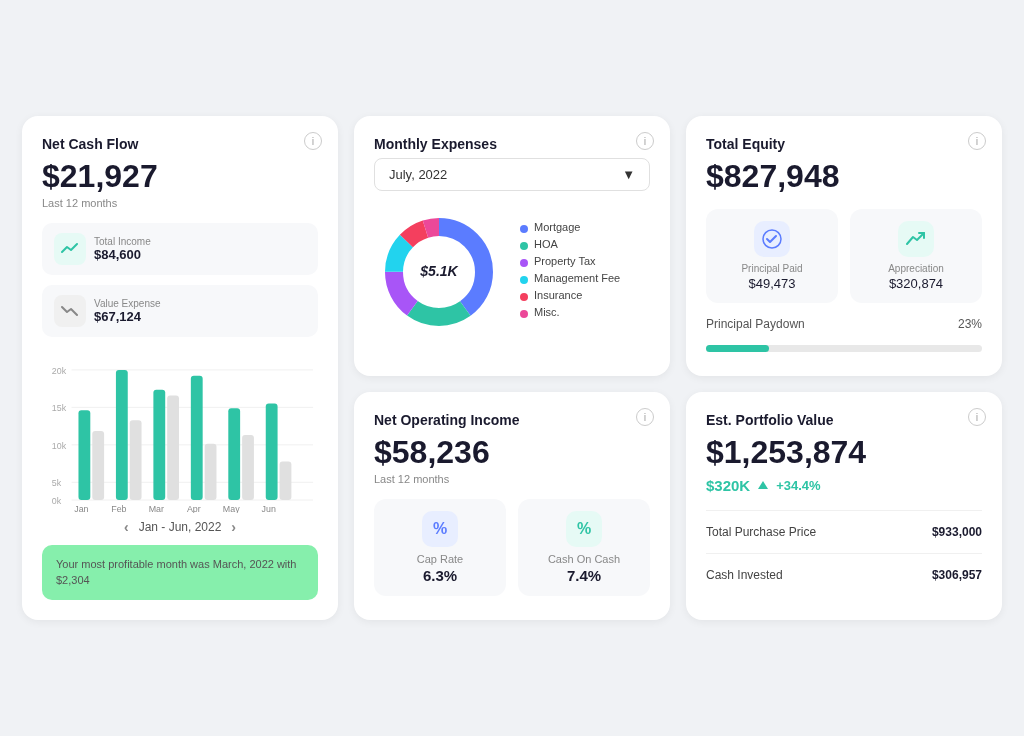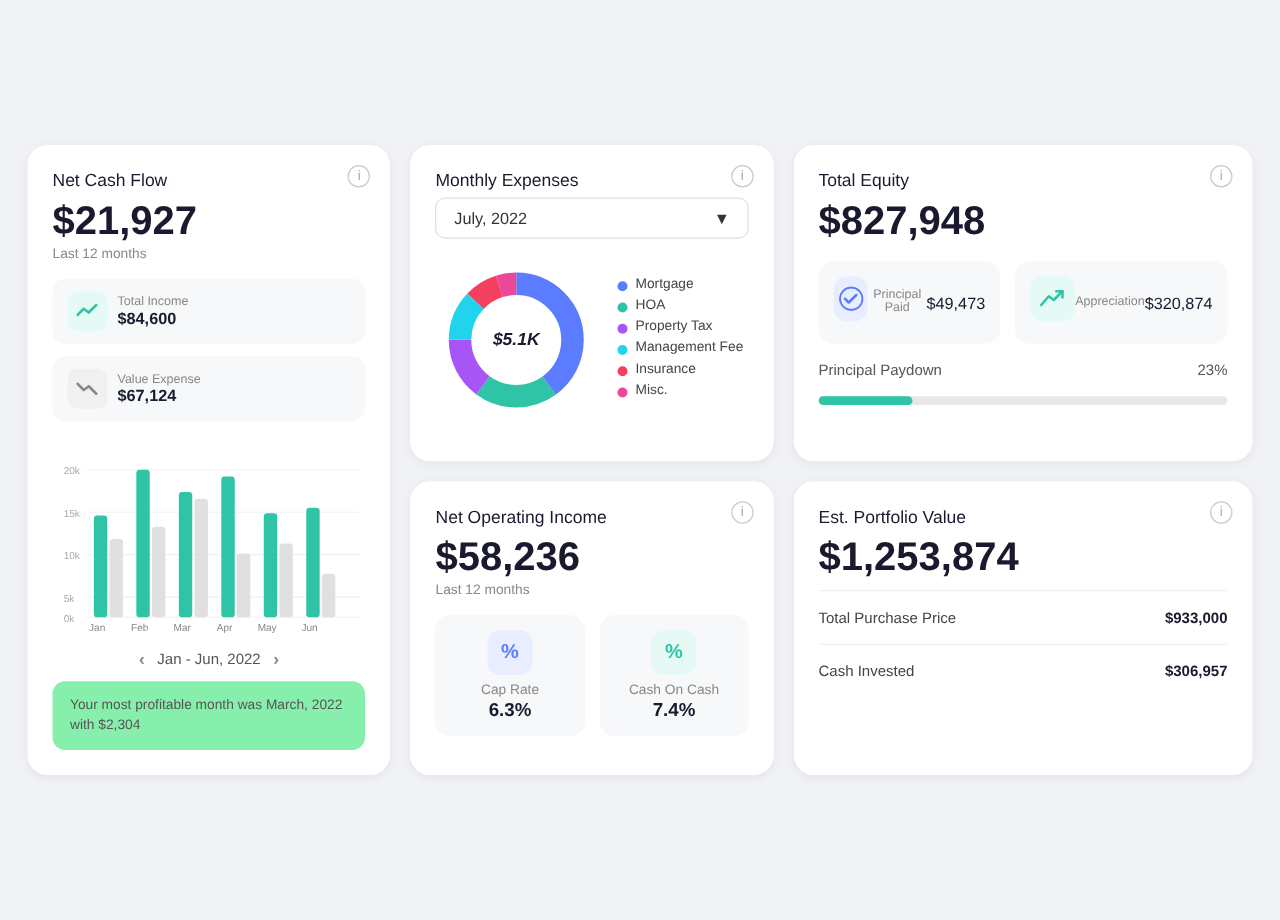--- a/index.html
+++ b/index.html
@@ -37,21 +37,21 @@
       border-radius: 50%;
       display: flex;
       align-items: center;
       justify-content: center;
       font-size: 11px;
       color: #aaa;
       cursor: pointer;
     }
     .card-title {
       font-size: 14px;
-      font-weight: 400;
+      font-weight: 700;
       color: #1a1a2e;
       margin-bottom: 6px;
     }
     .card-big-value {
       font-size: 32px;
       font-weight: 700;
       color: #1a1a2e;
       margin-bottom: 2px;
     }
     .card-subtitle {
@@ -201,22 +201,22 @@
       display: flex;
       gap: 12px;
       margin: 14px 0;
     }
     .equity-box {
       flex: 1;
       background: #f7f8fa;
       border-radius: 12px;
       padding: 12px;
       display: flex;
-      align-items: center;
-      text-align: center;
+      flex-direction: column;
+      align-items: center;
     }
     .equity-icon {
       width: 36px;
       height: 36px;
       border-radius: 10px;
       display: flex;
       align-items: center;
       justify-content: center;
       margin-bottom: 6px;
     }
@@ -486,20 +486,25 @@
         <div class="rate-value">7.4%</div>
       </div>
     </div>
   </div>
 
   <div class="card portfolio-value">
     <div class="card-info-icon">i</div>
     <div class="card-title">Est. Portfolio Value</div>
     <div class="card-big-value">$1,253,874</div>
 
+    <div class="portfolio-gain-row">
+      <span class="gain-amount">$320K</span>
+      <span class="triangle-up"></span>
+      <span class="gain-pct">+34.4%</span>
+    </div>
 
     <hr class="divider">
     <div class="portfolio-row">
       <span>Total Purchase Price</span>
       <span class="portfolio-row-value">$933,000</span>
     </div>
     <hr class="divider">
     <div class="portfolio-row">
       <span>Cash Invested</span>
       <span class="portfolio-row-value">$306,957</span>

